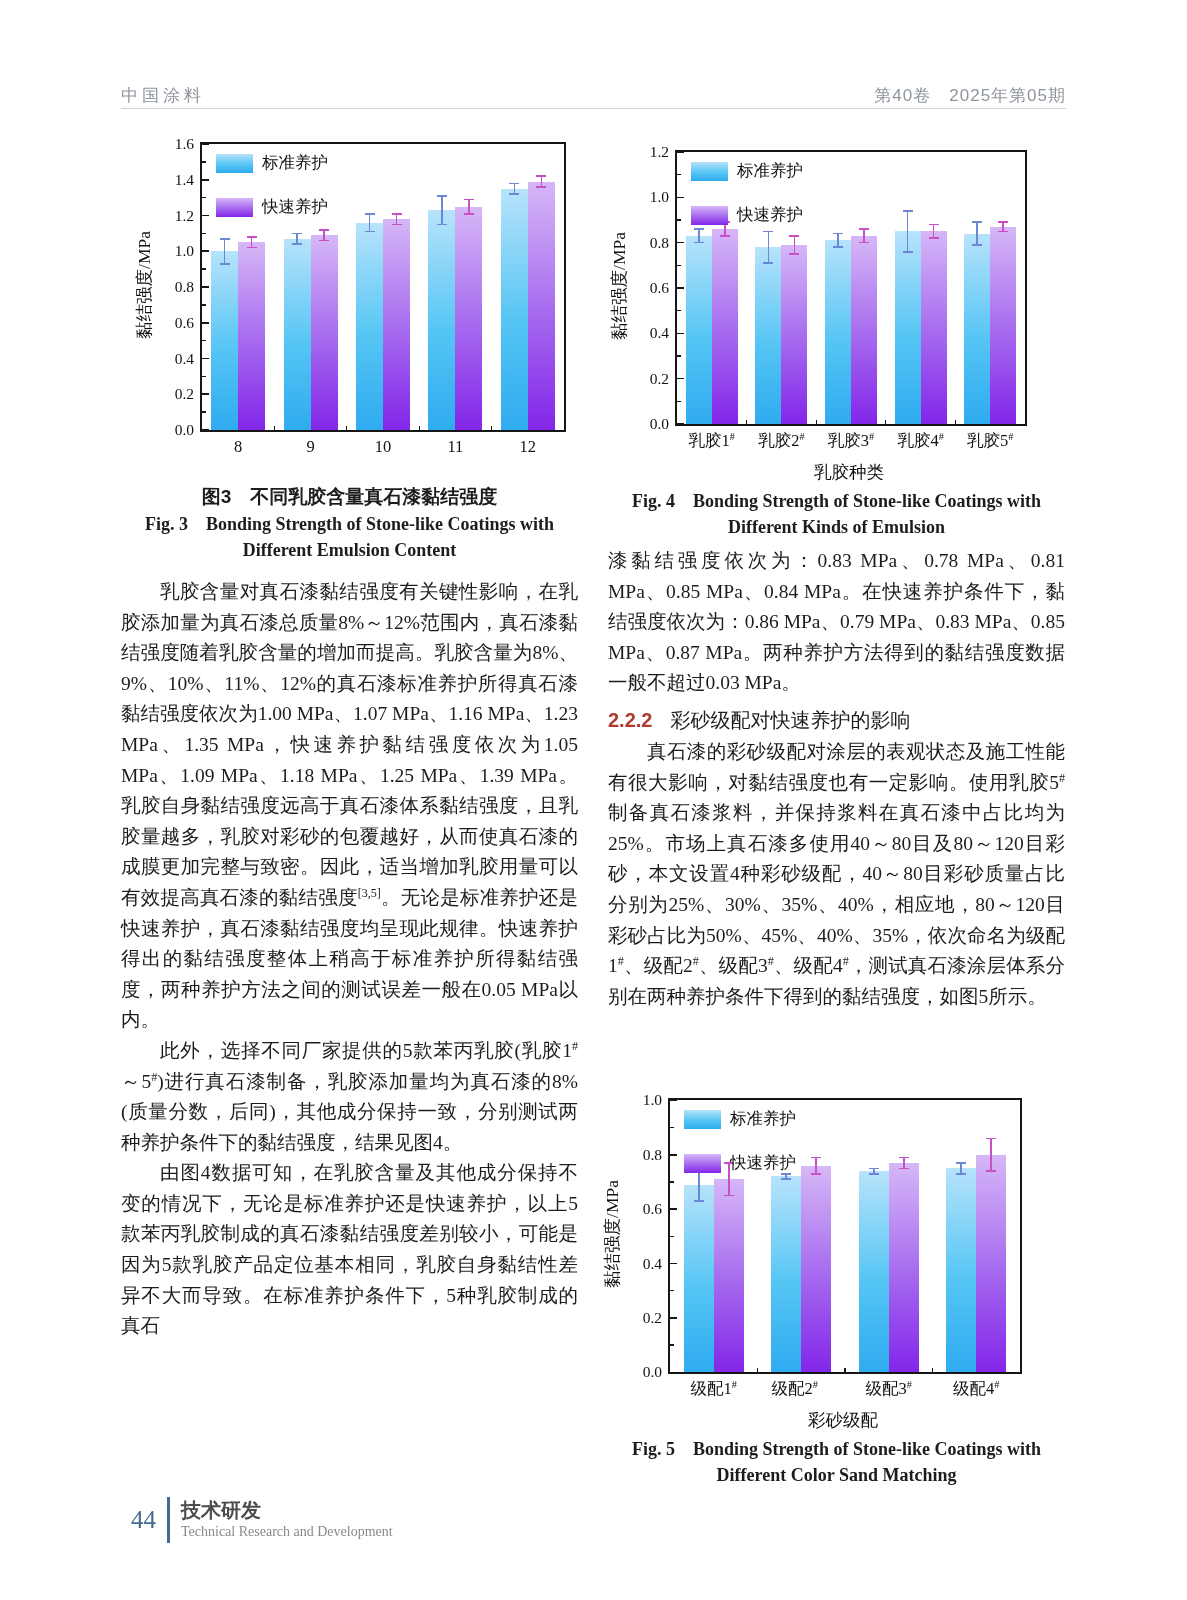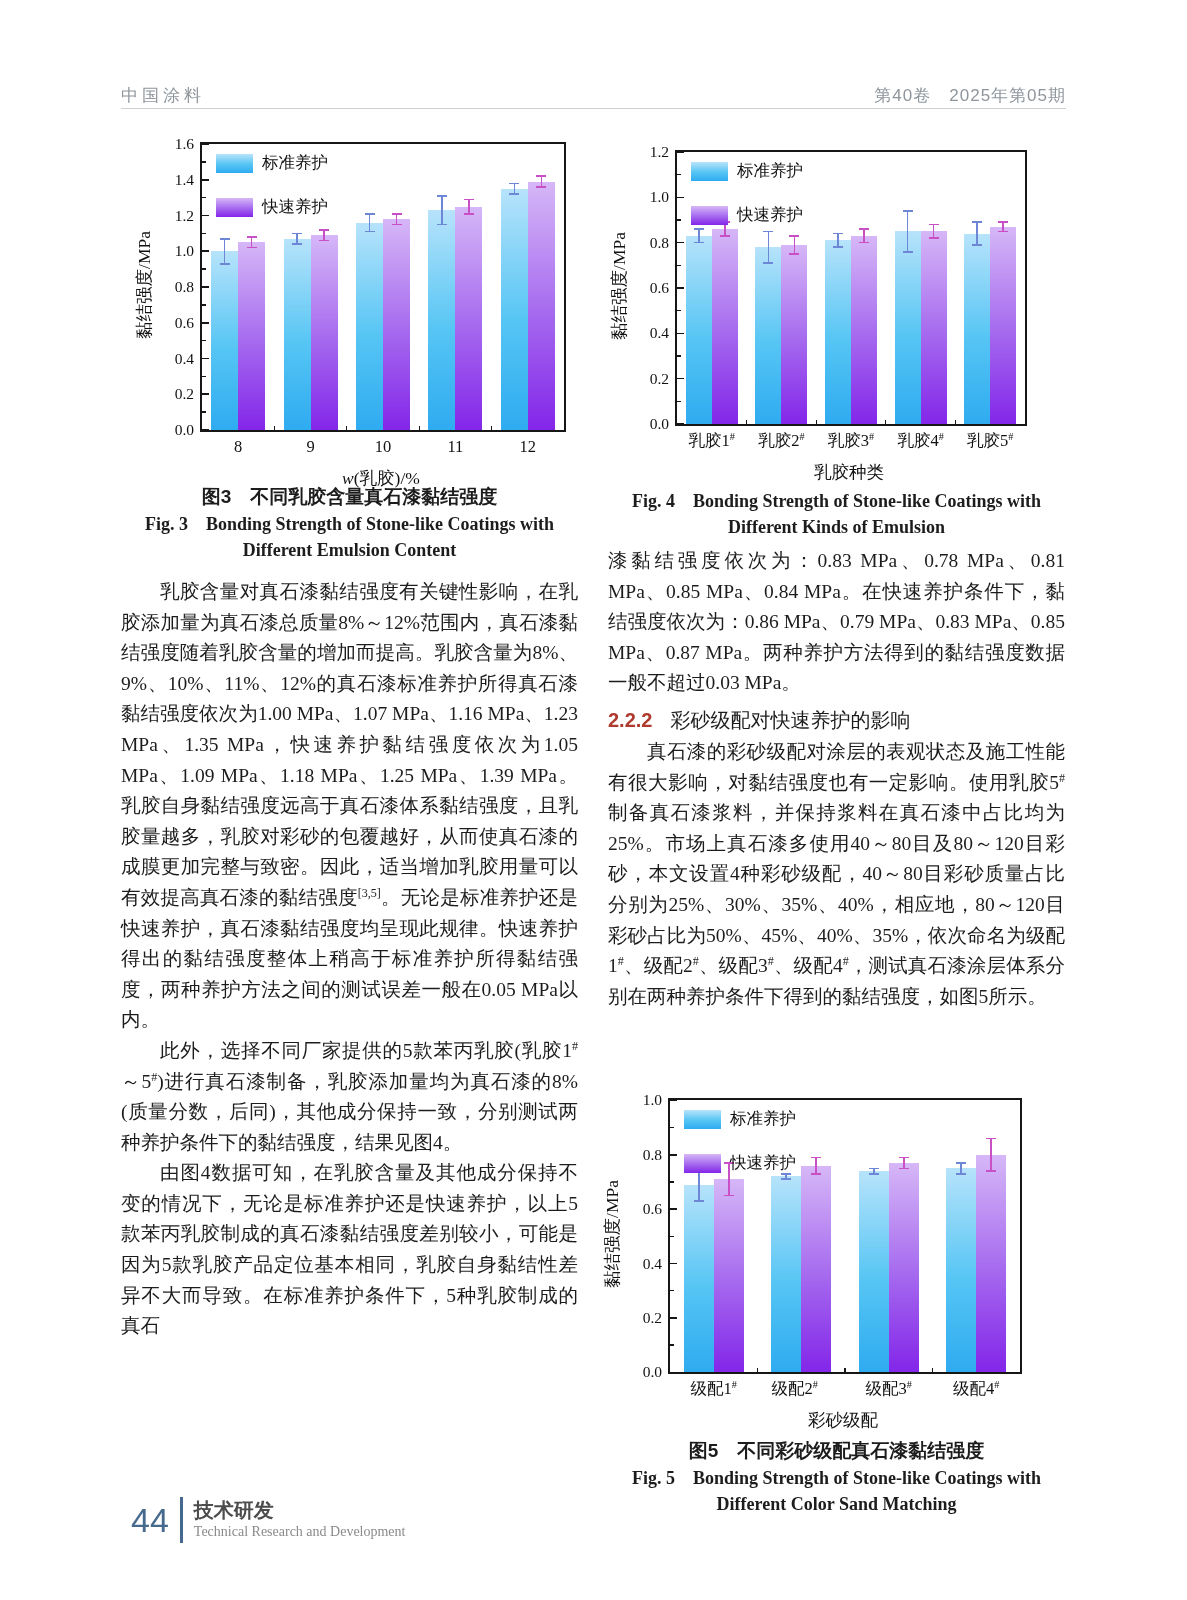--- a/index.html
+++ b/index.html
@@ -43,21 +43,21 @@
   .bar{position:absolute;}
   .err-line,.err-cap{position:absolute;}
   .legend{position:absolute;display:flex;flex-direction:column;gap:22px;}
   .legend-row{display:flex;align-items:center;gap:9px;}
   .legend-swatch{width:37px;height:19px;display:inline-block;}
   .legend-label{font-size:16.5px;color:#111;}
   .ylabel{position:absolute;transform:translate(-50%,-50%) rotate(-90deg);white-space:nowrap;font-size:17.5px;color:#111;}
   .xlabel{position:absolute;text-align:center;font-size:17.5px;color:#111;}
   
   .footer{position:absolute;left:131px;top:1497px;display:flex;align-items:center;}
-  .footer .pageno{font-family:Liberation Sans, sans-serif;font-size:34px;color:#46698e;margin-right:11px;}
+  .footer .pageno{font-family:Liberation Serif, serif;font-size:25px;color:#46698e;margin-right:11px;}
   .footer .vline{width:3px;height:46px;background:#46698e;margin-right:11px;}
   .footer .sec-zh{font-family:"Liberation Sans","DejaVu Sans",sans-serif;font-weight:bold;font-size:20px;color:#4c4c4c;line-height:24px;}
   .footer .sec-en{font-size:14px;color:#8a8a8a;line-height:20px;}
 </style>
 </head>
 <body>
 
 <div class="page">
 
   <div class="header">
@@ -155,21 +155,20 @@
             <div class="legend-row">
               <span class="legend-swatch" style="background: linear-gradient(rgb(183, 227, 251) 0%, rgb(85, 197, 244) 55%, rgb(47, 171, 240) 100%);"></span>
               <span class="legend-label">标准养护</span>
             </div>
             <div class="legend-row">
               <span class="legend-swatch" style="background: linear-gradient(rgb(214, 183, 247) 0%, rgb(164, 103, 238) 55%, rgb(131, 38, 233) 100%);"></span>
               <span class="legend-label">快速养护</span>
             </div>
           </div>
         </div>
-      <div class="xlabel" style="left: 79px; width: 362px; top: 338px;"><i>w</i>(乳胶)/%</div>
     </div>
 
     <div class="caption">
       <div class="zh">图3　不同乳胶含量真石漆黏结强度</div>
       <div class="en">Fig. 3　Bonding Strength of Stone-like Coatings with</div>
       <div class="en">Different Emulsion Content</div>
     </div>
 
     <p class="body-par indent" style="margin-top:14px;">乳胶含量对真石漆黏结强度有关键性影响，在乳胶添加量为真石漆总质量8%～12%范围内，真石漆黏结强度随着乳胶含量的增加而提高。乳胶含量为8%、9%、10%、11%、12%的真石漆标准养护所得真石漆黏结强度依次为1.00 MPa、1.07 MPa、1.16 MPa、1.23 MPa、1.35 MPa，快速养护黏结强度依次为1.05 MPa、1.09 MPa、1.18 MPa、1.25 MPa、1.39 MPa。乳胶自身黏结强度远高于真石漆体系黏结强度，且乳胶量越多，乳胶对彩砂的包覆越好，从而使真石漆的成膜更加完整与致密。因此，适当增加乳胶用量可以有效提高真石漆的黏结强度<sup>[3,5]</sup>。无论是标准养护还是快速养护，真石漆黏结强度均呈现此规律。快速养护得出的黏结强度整体上稍高于标准养护所得黏结强度，两种养护方法之间的测试误差一般在0.05 MPa以内。</p>
     <p class="body-par indent">此外，选择不同厂家提供的5款苯丙乳胶(乳胶1<sup>#</sup>～5<sup>#</sup>)进行真石漆制备，乳胶添加量均为真石漆的8%(质量分数，后同)，其他成分保持一致，分别测试两种养护条件下的黏结强度，结果见图4。</p>
@@ -352,21 +351,20 @@
             <div class="legend-row">
               <span class="legend-swatch" style="background: linear-gradient(rgb(214, 183, 247) 0%, rgb(164, 103, 238) 55%, rgb(131, 38, 233) 100%);"></span>
               <span class="legend-label">快速养护</span>
             </div>
           </div>
         </div>
       <div class="xlabel" style="left: 60px; width: 350px; top: 326px;">彩砂级配</div>
     </div>
 
     <div class="caption">
-      <div class="zh">图5　不同彩砂级配真石漆黏结强度</div>
       <div class="en">Fig. 5　Bonding Strength of Stone-like Coatings with</div>
       <div class="en">Different Color Sand Matching</div>
     </div>
   </div>
 
   <div class="footer">
     <span class="pageno" style="color: rgb(70, 105, 142);">44</span>
     <span class="vline" style="background: rgb(70, 105, 142);"></span>
     <span>
       <div class="sec-zh">技术研发</div>

